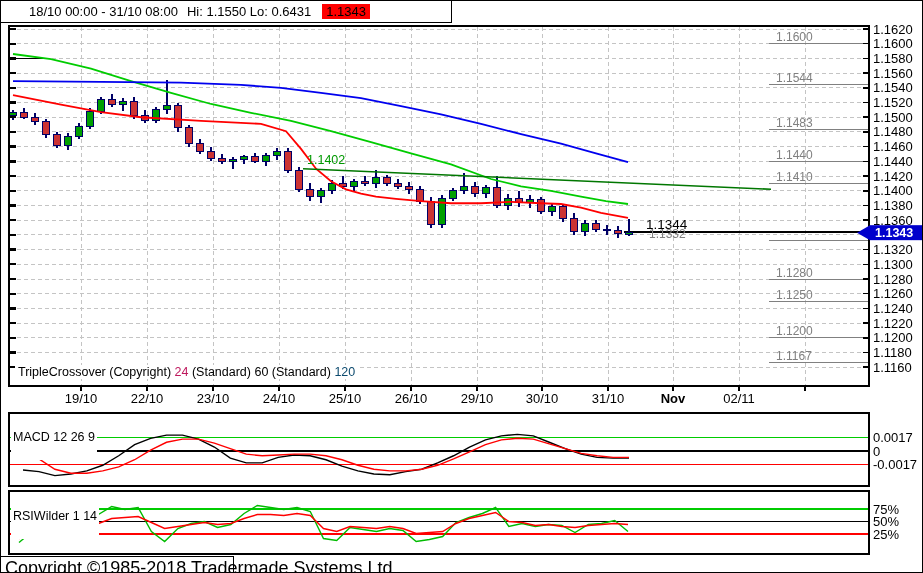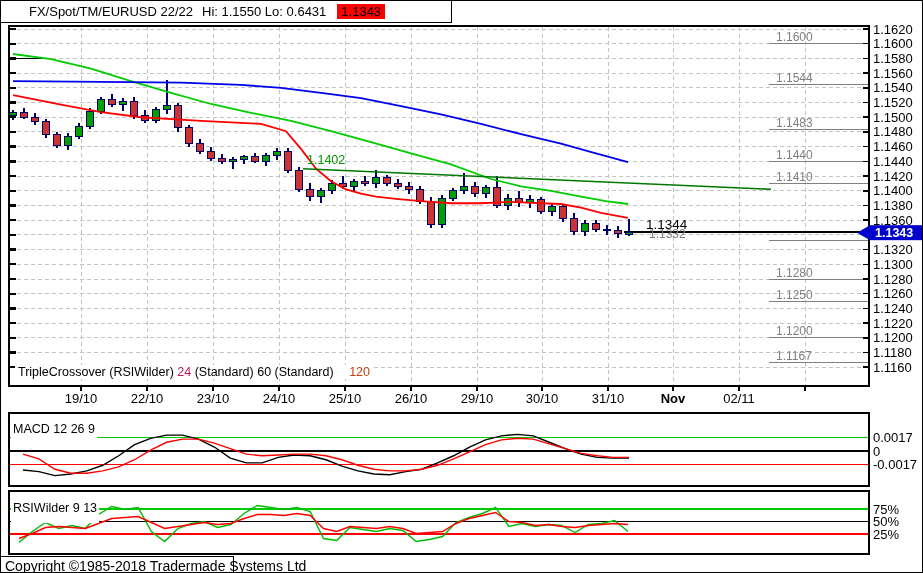--- a/index.html
+++ b/index.html
@@ -13,27 +13,27 @@
   .ovl{position:absolute;z-index:5;background:#fff;}
   .title-bar{
     left:0;top:0;width:451px;height:22px;box-sizing:border-box;
     border-right:1px solid #000;border-bottom:1px solid #000;
     display:flex;align-items:center;gap:9px;padding-left:28px;
     font-size:13px;white-space:nowrap;
   }
   .red-badge{padding:0px 4px;font-size:13px;color:#000;margin-left:2px;}
   .legend{left:14px;top:364px;font-size:12.5px;padding:0 3px;white-space:pre;}
   .legend span{white-space:pre;}
-  .panel-label{font-size:12.5px;padding:8px 2px;}
+  .panel-label{font-size:12.5px;padding:16px 2px;}
   .macd-label{left:10px;top:413px;}
   .rsi-label{left:10px;top:492px;}
   .copyright{
     left:0;top:555px;width:233px;height:18px;box-sizing:border-box;
     border-top:1px solid #000;border-right:1px solid #000;
-    font-size:14px;padding:1px 0 8px 4px;white-space:nowrap;
+    font-size:18px;padding:1px 0 8px 4px;white-space:nowrap;
   }
 </style>
 </head>
 <body>
 
 <svg id="chart-svg" width="923" height="573">
     <g shape-rendering="crispEdges">
       <line x1="9" x2="867" y1="366.2352941176457" y2="366.2352941176457" stroke="#C4C4C4" stroke-width="1" stroke-dasharray="4 3"></line>
       <line x1="9" x2="867" y1="351.52941176470455" y2="351.52941176470455" stroke="#C4C4C4" stroke-width="1" stroke-dasharray="4 3"></line>
       <line x1="9" x2="867" y1="336.82352941176333" y2="336.82352941176333" stroke="#C4C4C4" stroke-width="1" stroke-dasharray="4 3"></line>
@@ -344,24 +344,24 @@
       <text x="872" y="525" font-size="13" fill="#000">50%</text>
       <line x1="9" x2="867" y1="533" y2="533" stroke="#FF0000" stroke-width="1.2" shape-rendering="crispEdges"></line>
       <text x="872" y="537.5" font-size="13" fill="#000">25%</text>
       <polyline points="18,541.5 31.23913043478261,530.5 44.47826086956522,521.5 57.71739130434783,527.5 70.95652173913044,524.5 84.19565217391305,527.5 97.43478260869566,513.5 110.67391304347827,505.5 123.91304347826087,508.5 137.1521739130435,506.5 150.3913043478261,530.5 163.6304347826087,540.5 176.8695652173913,527.5 190.10869565217394,522.5 203.34782608695653,520.5 216.58695652173913,526.5 229.82608695652175,523.5 243.06521739130437,512.5 256.304347826087,504.5 269.54347826086956,506.5 282.7826086956522,508.5 296.0217391304348,506.5 309.2608695652174,510.5 322.5,537.5 335.7391304347826,539.5 348.97826086956525,526.5 362.21739130434787,528.5 375.45652173913044,530.5 388.69565217391306,527.5 401.9347826086957,529.5 415.17391304347825,540.5 428.4130434782609,538.5 441.6521739130435,535.5 454.8913043478261,521.5 468.13043478260875,516.5 481.3695652173913,512.5 494.60869565217394,506.5 507.84782608695656,525.5 521.0869565217391,522.5 534.3260869565217,525.5 547.5652173913044,523.5 560.804347826087,524.5 574.0434782608696,531.5 587.2826086956522,523.5 600.5217391304348,522.5 613.7608695652174,519.5 627,530.5" fill="none" stroke="#00BB00" stroke-width="1.4"></polyline>
       <polyline points="18,537.5 31.23913043478261,532.5 44.47826086956522,526.5 57.71739130434783,525.5 70.95652173913044,526.5 84.19565217391305,527.5 97.43478260869566,522.5 110.67391304347827,517.5 123.91304347826087,516.5 137.1521739130435,515.5 150.3913043478261,521.5 163.6304347826087,527.5 176.8695652173913,525.5 190.10869565217394,523.5 203.34782608695653,521.5 216.58695652173913,523.5 229.82608695652175,522.5 243.06521739130437,517.5 256.304347826087,513.5 269.54347826086956,513.5 282.7826086956522,514.5 296.0217391304348,512.5 309.2608695652174,514.5 322.5,527.5 335.7391304347826,530.5 348.97826086956525,525.5 362.21739130434787,526.5 375.45652173913044,527.5 388.69565217391306,525.5 401.9347826086957,527.5 415.17391304347825,532.5 428.4130434782609,531.5 441.6521739130435,530.5 454.8913043478261,522.5 468.13043478260875,517.5 481.3695652173913,514.5 494.60869565217394,511.5 507.84782608695656,520.5 521.0869565217391,521.5 534.3260869565217,524.5 547.5652173913044,523.5 560.804347826087,525.5 574.0434782608696,526.5 587.2826086956522,524.5 600.5217391304348,523.5 613.7608695652174,522.5 627,523.5" fill="none" stroke="#FF0000" stroke-width="1.4"></polyline>
       <rect x="8" y="490" width="860" height="63" fill="none" stroke="#000" stroke-width="1.2" shape-rendering="crispEdges"></rect>
     </g>
   </svg>
 
 <div class="ovl title-bar">
-  <span>FX/Spot/TM/EURUSD 22/22</span>
+  <span>18/10 00:00 - 31/10 08:00</span>
   <span>Hi: 1.1550 Lo: 0.6431</span>
   <span class="red-badge" style="background: rgb(255, 0, 0);">1.1343</span>
 </div>
 
-<div class="ovl legend"><span style="color: rgb(0, 0, 0);">TripleCrossover (RSIWilder) </span><span style="color: #be185d;">24</span><span style="color: rgb(0, 0, 0);"> (Standard) </span><span style="color: #000000;">60</span><span style="color: rgb(0, 0, 0);"> (Standard) </span><span style="color: #c2410c; margin-left: 12px;">120</span></div>
+<div class="ovl legend"><span style="color: rgb(0, 0, 0);">TripleCrossover (Copyright) </span><span style="color: #be185d;">24</span><span style="color: rgb(0, 0, 0);"> (Standard) </span><span style="color: #000000;">60</span><span style="color: rgb(0, 0, 0);"> (Standard) </span><span style="color: #0c4a6e;">120</span></div>
 
 <div class="ovl panel-label macd-label">MACD 12 26 9</div>
 
-<div class="ovl panel-label rsi-label">RSIWilder 9 13</div>
+<div class="ovl panel-label rsi-label">RSIWilder 1 14</div>
 
 <div class="ovl copyright">Copyright ©1985-2018 Tradermade Systems Ltd</div>
 
 </body></html>

